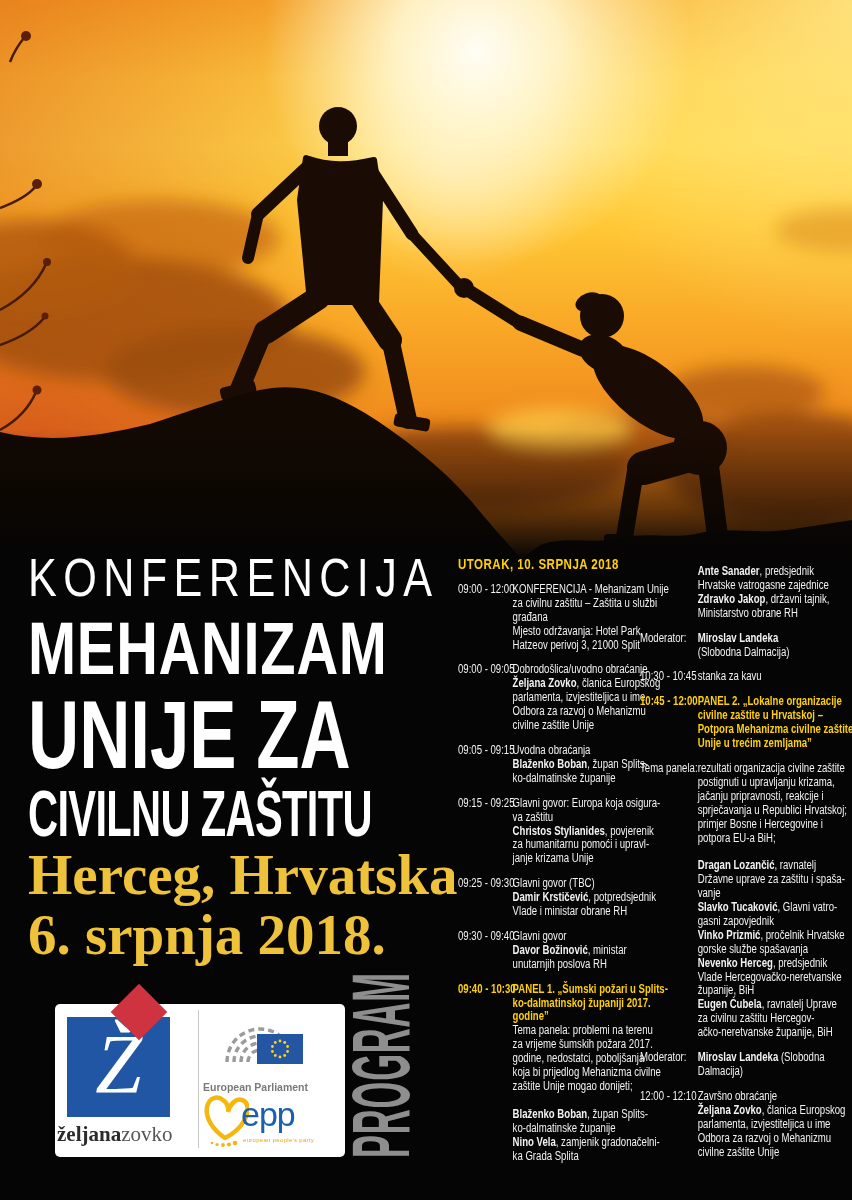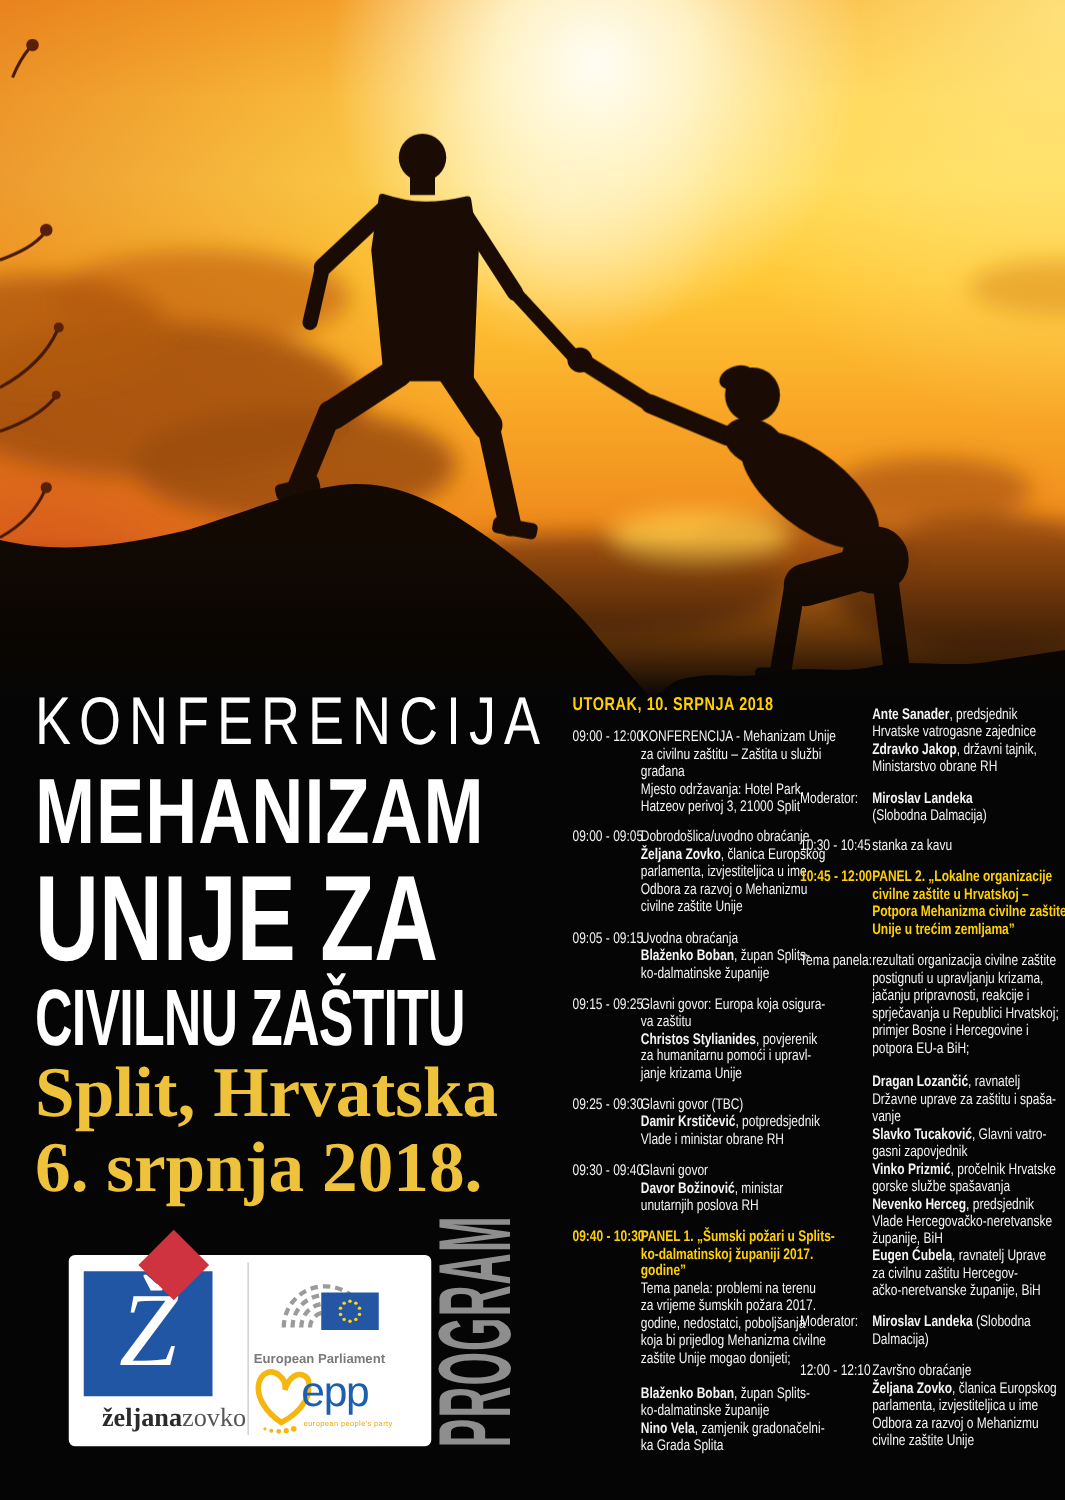--- a/index.html
+++ b/index.html
@@ -53,21 +53,21 @@
   .vprogram{position:absolute;left:340px;top:1158px;transform-origin:0 0;
     transform:rotate(-90deg) scaleX(.42);font-size:82px;font-weight:bold;letter-spacing:2px;
     color:var(--program-gray,#8e8e8e);white-space:nowrap;line-height:1}
 
   
   .card{position:absolute;left:55px;top:1004px;width:290px;height:153px;background:#fff;border-radius:5px}
   .zsquare{position:absolute;left:12px;top:13px;width:103px;height:100px;background:var(--logo-blue,#2156a5)}
   .zglyph{position:absolute;left:0;top:-2px;width:103px;height:100px;display:flex;align-items:center;justify-content:center;
     color:#fff;font-family:"Liberation Serif",serif;font-style:italic;font-size:84px;line-height:1}
   .zdiamond{position:absolute;left:64px;top:-12px;width:40px;height:40px;background:var(--logo-red,#cf3340);transform:rotate(45deg)}
-  .zname{position:absolute;left:2px;top:118px;width:140px;text-align:right;
+  .zname{position:absolute;left:2px;top:118px;width:140px;text-align:left;
     font-family:"Liberation Serif",serif;font-size:21px;color:#2b2b2b;white-space:nowrap}
   .zname .zb{font-weight:bold}
   .zname .zr{color:#555}
   .vdivider{position:absolute;left:143px;top:6px;width:1px;height:138px;background:#c7c7c7}
   .eptext{position:absolute;left:148px;top:77px;width:142px;text-align:left;font-weight:bold;
     font-size:10.5px;color:#7a7a7a;white-space:nowrap}
   .eppword{position:absolute;left:186px;top:93px;font-size:34px;font-weight:normal;color:var(--epp-blue,#1c5fad);
     letter-spacing:-1px;line-height:1}
   .epptag{position:absolute;left:188px;top:133px;font-size:6px;letter-spacing:.3px;color:var(--epp-yellow,#e8a70c);white-space:nowrap}
 </style>
@@ -147,21 +147,21 @@
     <path fill="#130a04" d="M520,560 L540,545 C570,535 590,545 620,538 C650,531 670,540 700,533 C730,526 760,536 800,528 L852,520 L852,560 Z"></path>
   </svg>
   <div class="photo-fade"></div>
 </div>
 
 <div>
   <div class="tline kicker">KONFERENCIJA</div>
   <div class="tline big1">MEHANIZAM</div>
   <div class="tline big2">UNIJE ZA</div>
   <div class="tline big3">CIVILNU ZAŠTITU</div>
-  <div class="serifline loc">Split, Hrvatska</div>
+  <div class="serifline loc">Herceg, Hrvatska</div>
   <div class="serifline date">6. srpnja 2018.</div>
 </div>
 
 <div class="pcol pcol-left">
   <div class="phead">UTORAK, 10. SRPNJA 2018</div>
   <div>
       <div class="entry">
         <div class="lab">09:00 - 12:00</div>
         <div>
           <div class="ln"><span>KONFERENCIJA - Mehanizam Unije</span></div>

